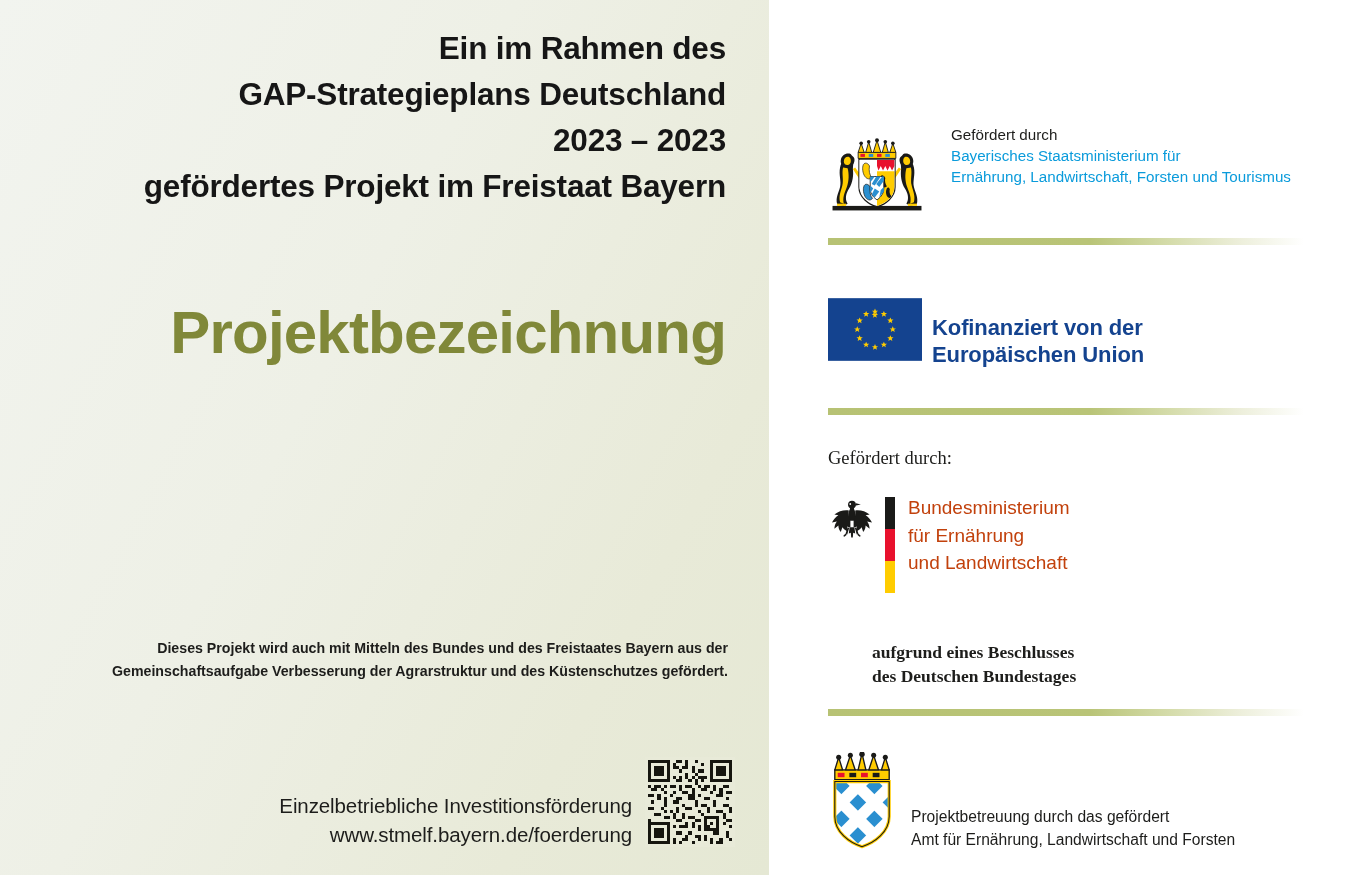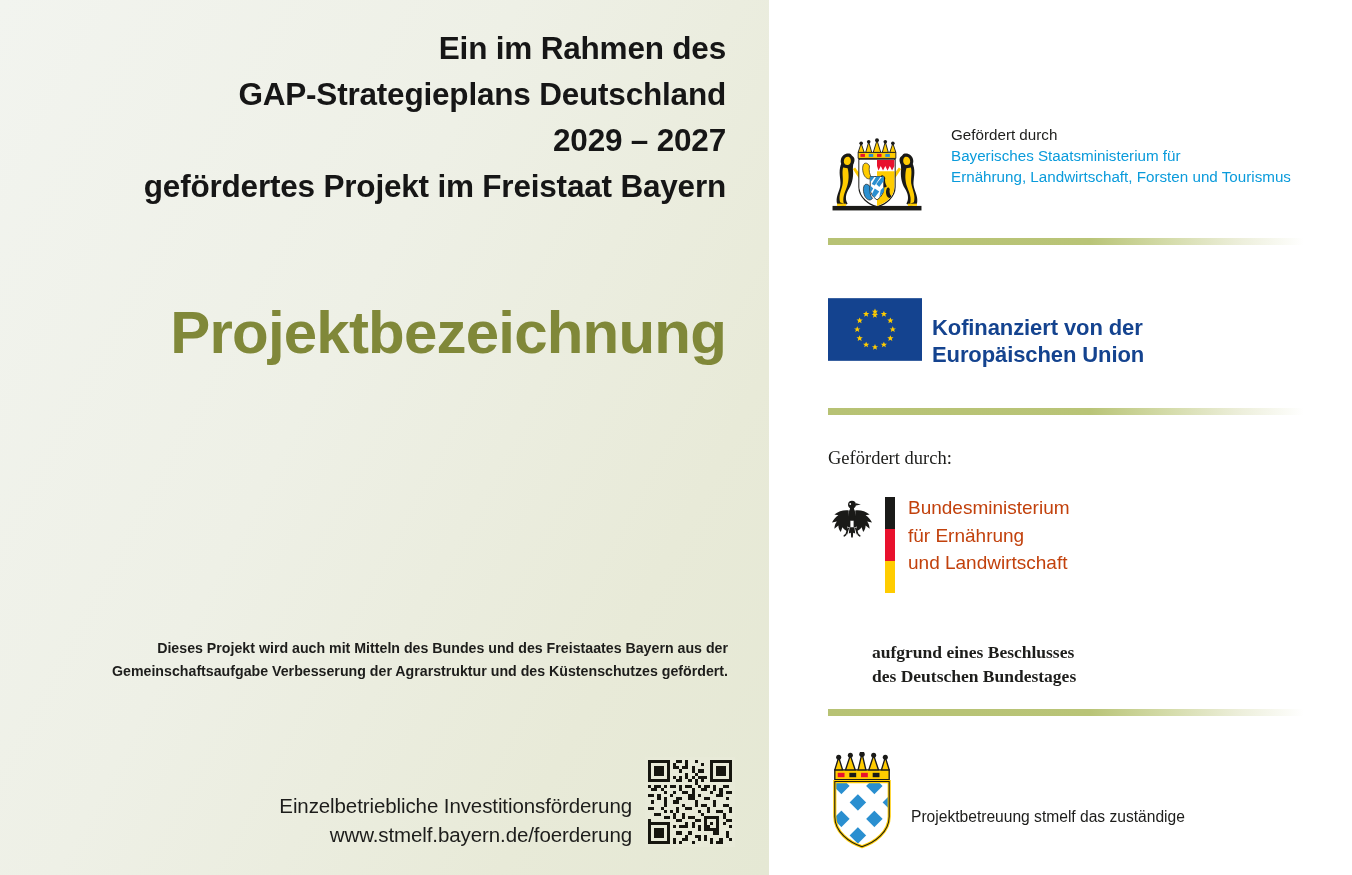--- a/index.html
+++ b/index.html
@@ -246,21 +246,21 @@
 </head>
 <body>
 
 <div id="board">
 
   <div id="left-panel">
 
     <div id="intro-block">
       <span class="ln">Ein im Rahmen des</span>
       <span class="ln">GAP-Strategieplans Deutschland</span>
-      <span class="ln">2029 – 2027</span>
+      <span class="ln">2023 – 2023</span>
       <span class="ln">gefördertes Projekt im Freistaat Bayern</span>
     </div>
 
     <div id="project-title">Projektbezeichnung</div>
 
     <div id="funding-note">
       <span class="ln">Dieses Projekt wird auch mit Mitteln des Bundes und des Freistaates Bayern aus der</span>
       <span class="ln">Gemeinschaftsaufgabe Verbesserung der Agrarstruktur und des Küstenschutzes gefördert.</span>
     </div>
 
@@ -618,18 +618,19 @@
               <rect x="32" y="-5" width="12" height="170" fill="#ffffff"></rect>
               <rect x="56" y="-5" width="12" height="170" fill="#ffffff"></rect>
               <rect x="80" y="-5" width="12" height="170" fill="#ffffff"></rect>
             </g>
           </g>
           <path d="M7 30 L63 30 L63 66 C63 82 48 93 35 97 C22 93 7 82 7 66 Z" fill="none" stroke="#ffcc00" stroke-width="3.2"></path>
           <path d="M7 30 L63 30 L63 66 C63 82 48 93 35 97 C22 93 7 82 7 66 Z" fill="none" stroke="#1a1a18" stroke-width="1.1"></path>
         </svg>
       </div>
       <div id="aelf-text">
-        <span class="ln">Projektbetreuung stmelf das zuständige</span>
+        <span class="ln">Projektbetreuung durch das gefördert</span>
+        <span class="ln">Amt für Ernährung, Landwirtschaft und Forsten</span>
       </div>
     </div>
 
   </div>
 </div>
 
 </body></html>

